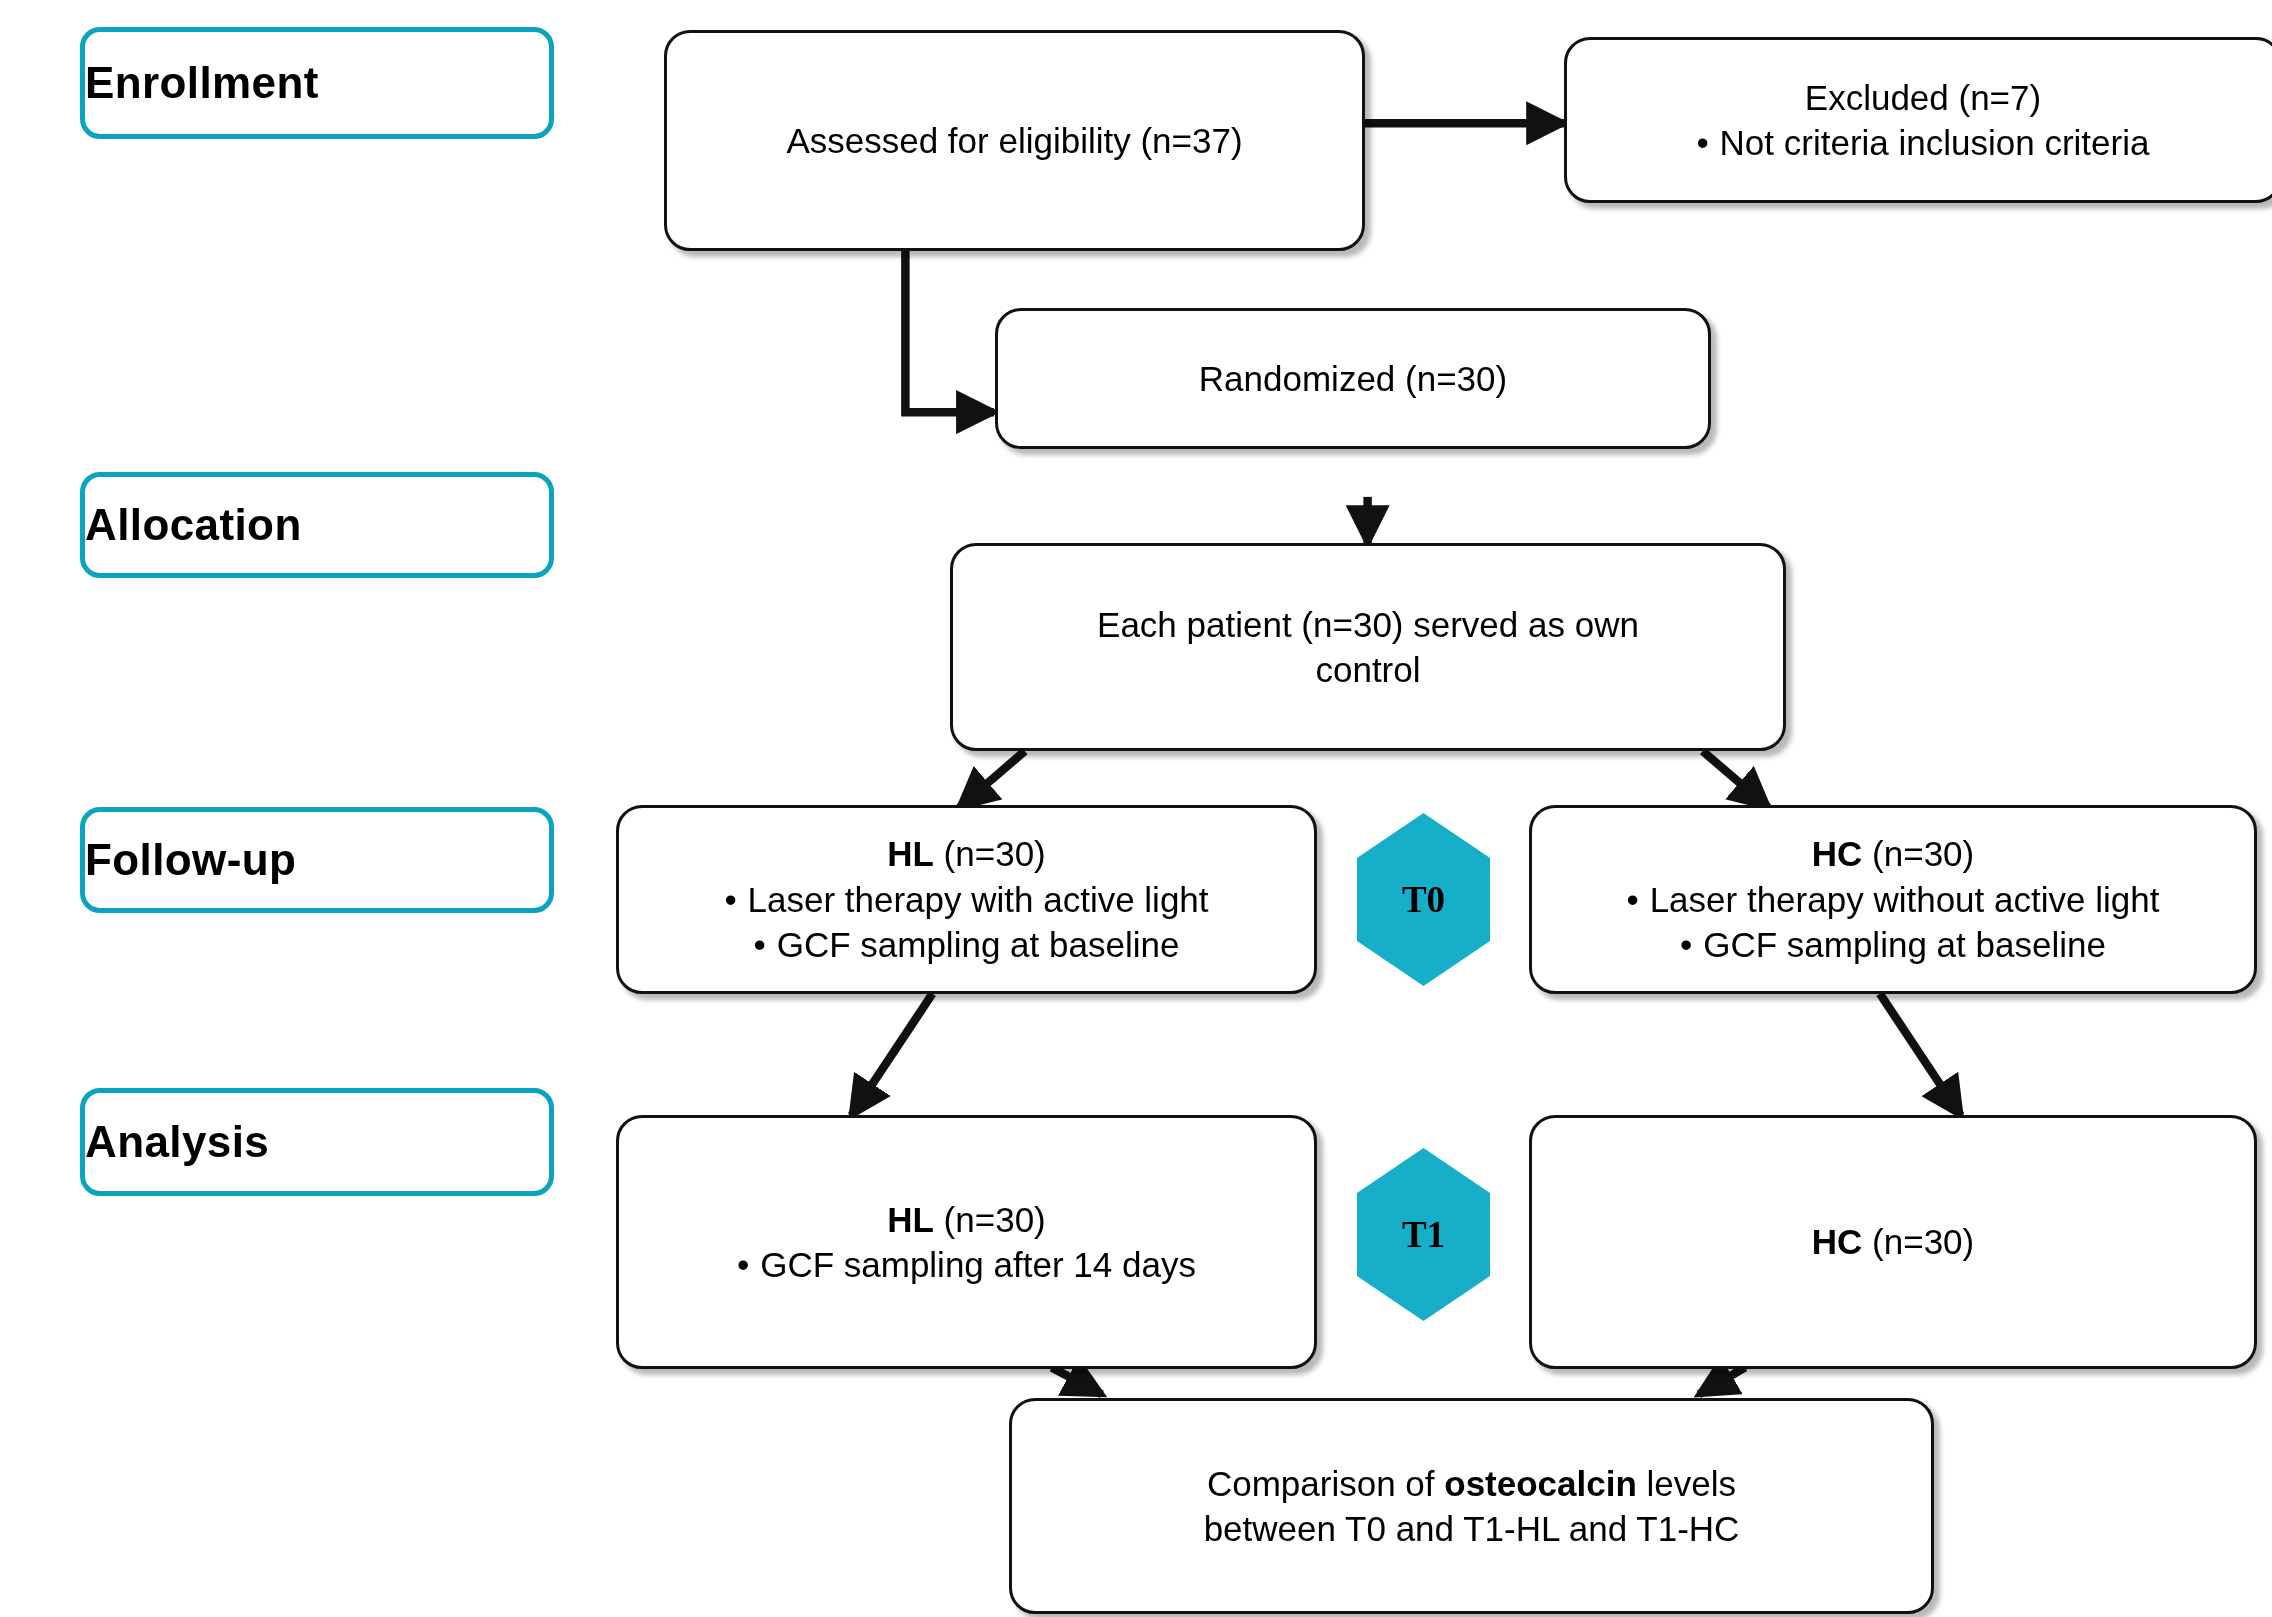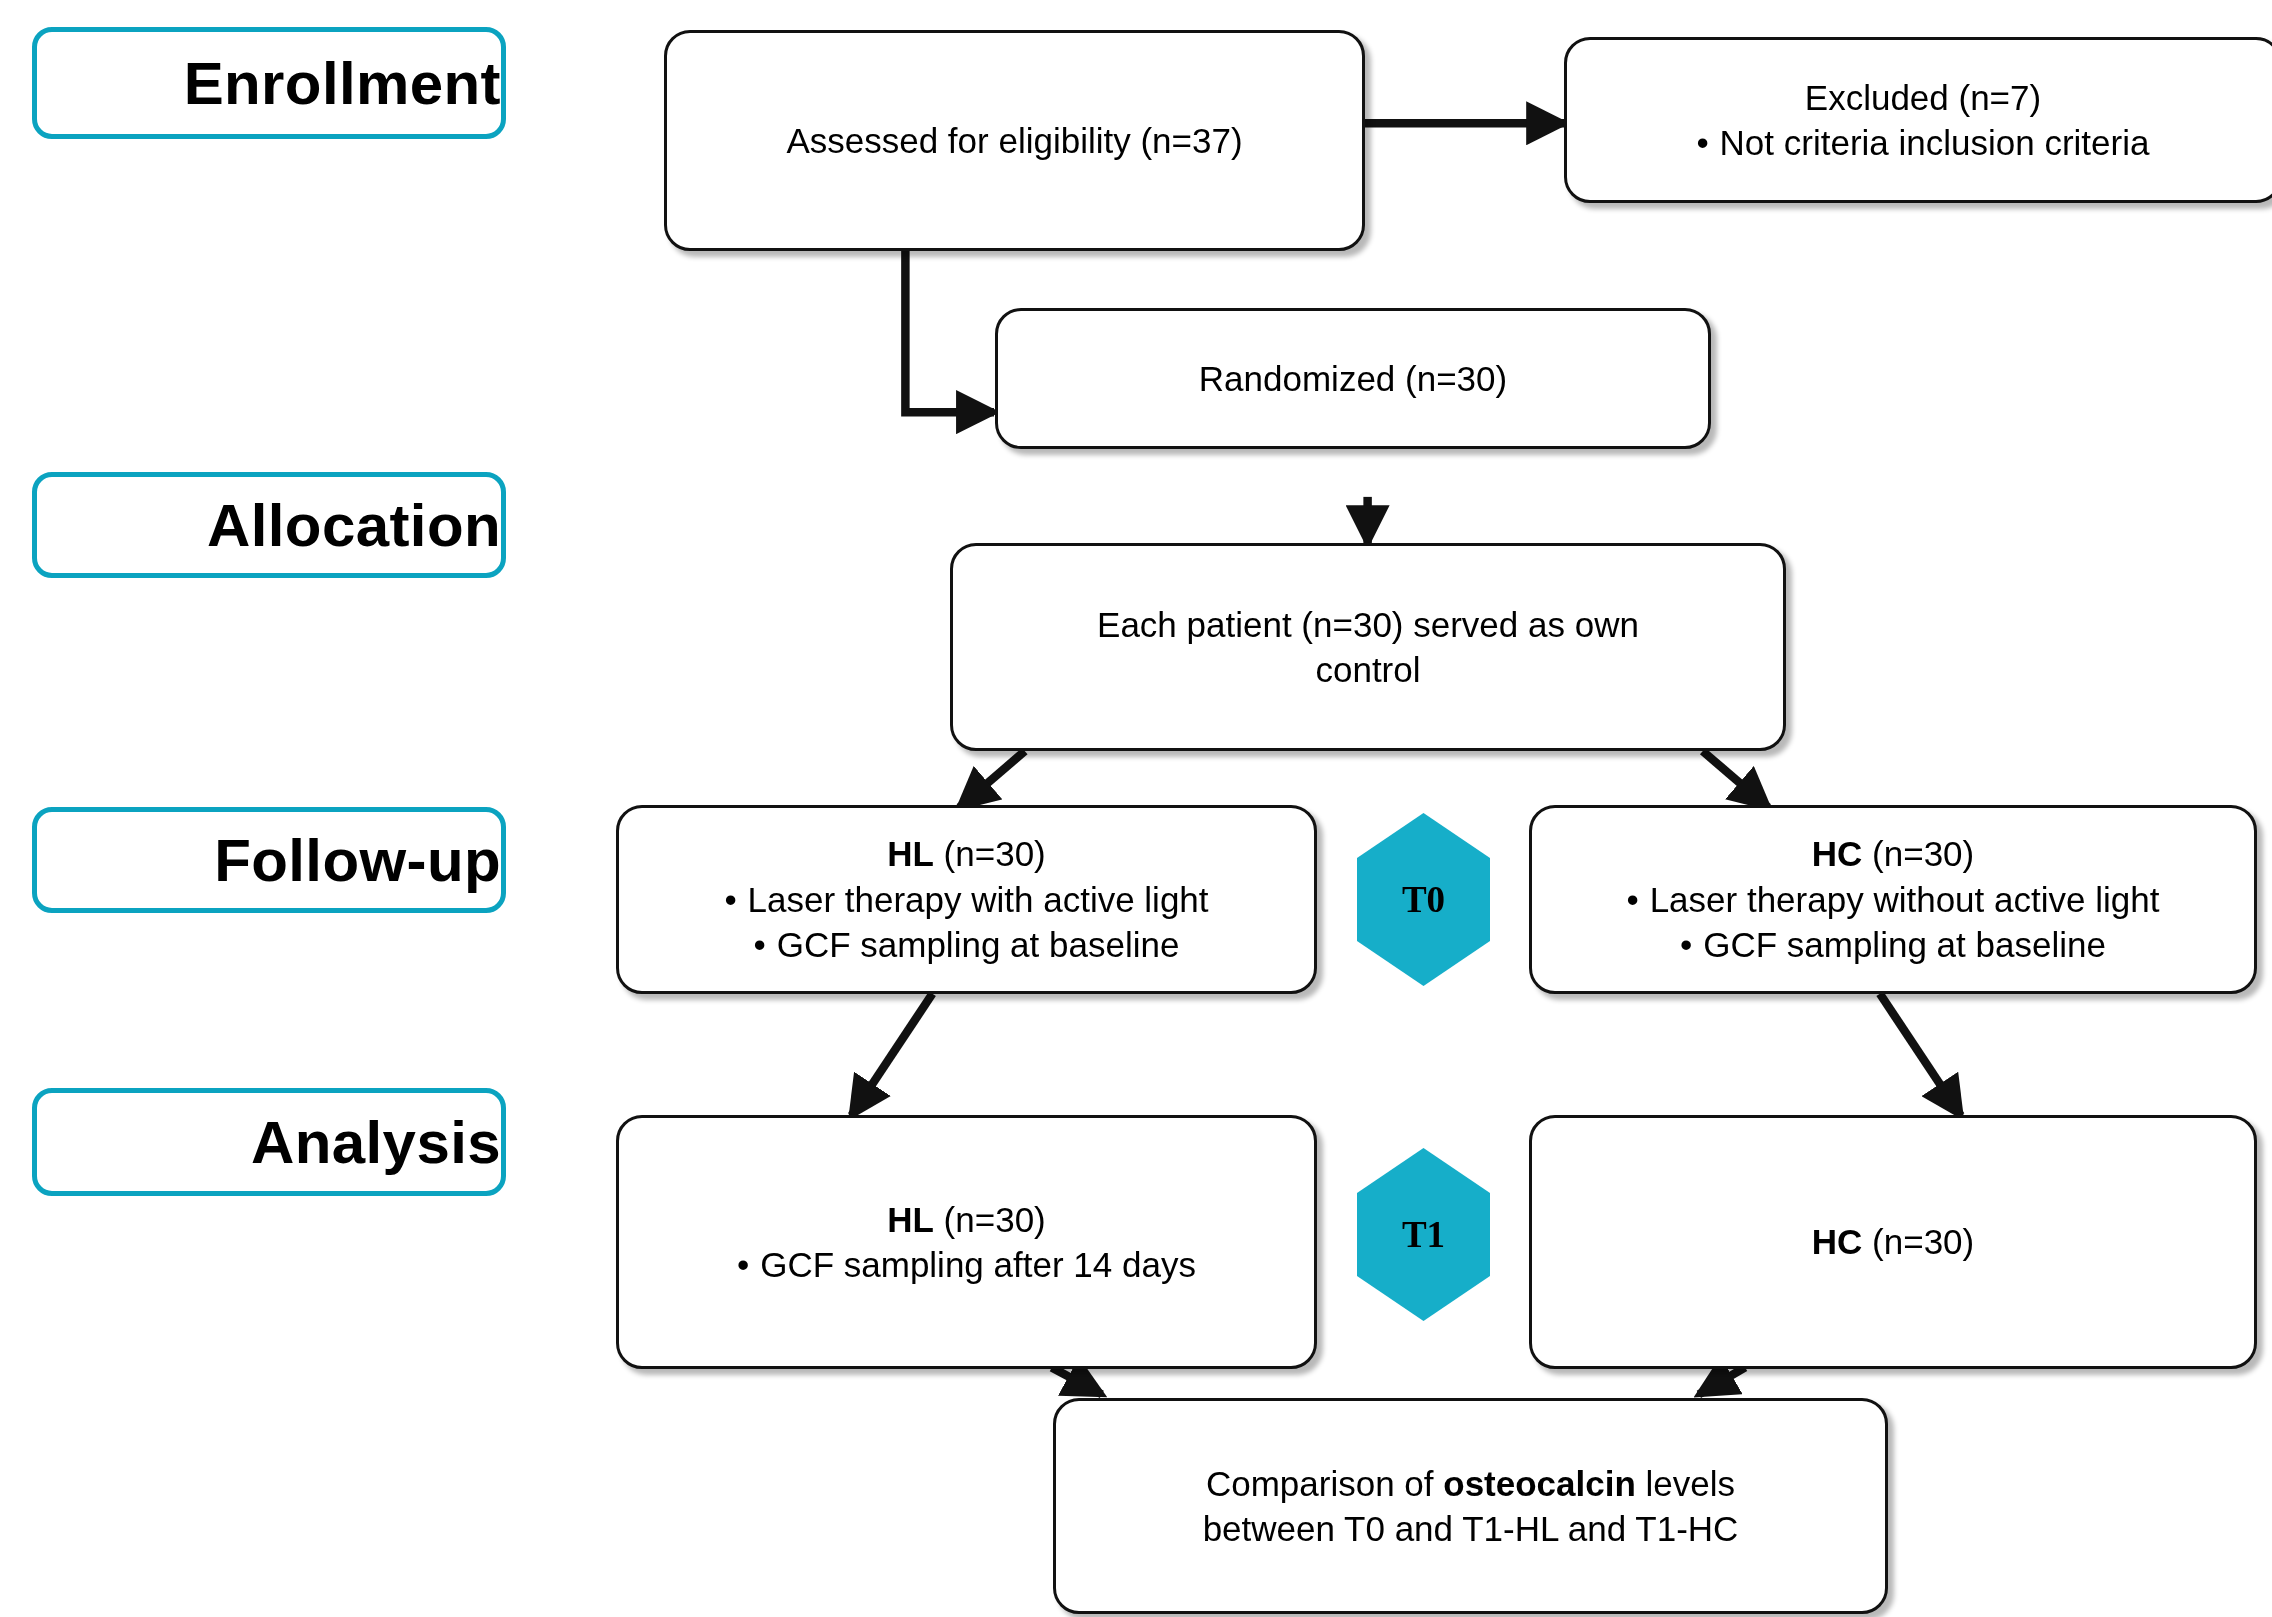--- a/index.html
+++ b/index.html
@@ -19,27 +19,28 @@
   }
   
   .stage-label {
     position: absolute;
     box-sizing: border-box;
     background: #ffffff;
     border: 5.4px solid #0BA3C0;
     border-radius: 20px;
     display: flex;
     align-items: center;
-    justify-content: flex-end;
+    justify-content: flex-start;
     text-align: center;
     font-weight: bold;
     color: #000000;
-    font-size: 60px;
+    font-size: 44px;
     letter-spacing: 0.4px;
     font-family: "Liberation Sans", sans-serif;
+    margin-left: 48px;
   }
   
   .node {
     position: absolute;
     box-sizing: border-box;
     background: #ffffff;
     border: 3.1px solid #111111;
     border-radius: 26px;
     display: flex;
     flex-direction: column;
@@ -176,19 +177,19 @@
   </div>
 
   <div class="hex" style="left:1357px; top:1148px; width:133px; height:173px;">
     <span class="hex-inner">T1</span>
   </div>
 
   <div class="node" style="left:1529px; top:1115px; width:728px; height:254px;">
     <span class="line"><b>HC</b><span> (n=30)</span></span>
   </div>
 
-  <div class="node" style="left:1009px; top:1398px; width:835px; height:216px;margin-left:44px;">
+  <div class="node" style="left:1009px; top:1398px; width:925px; height:216px;">
     <span class="line"><span>Comparison of </span><b>osteocalcin</b><span> levels</span></span>
     <span class="line">between T0 and T1-HL and T1-HC</span>
   </div>
 
 </div>
 
 
 </body></html>

